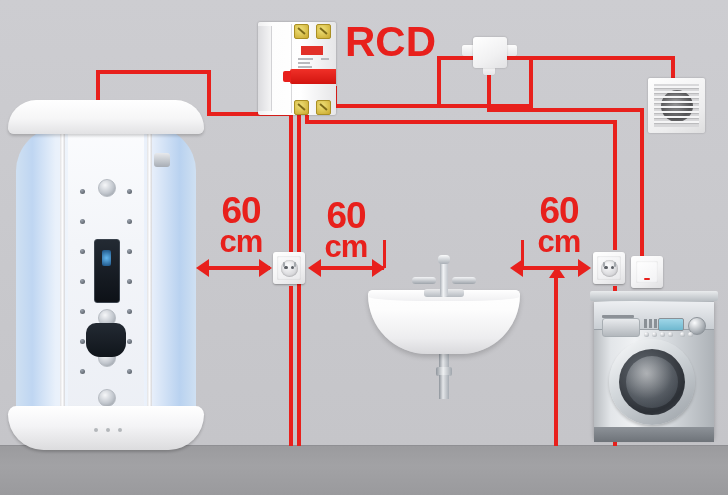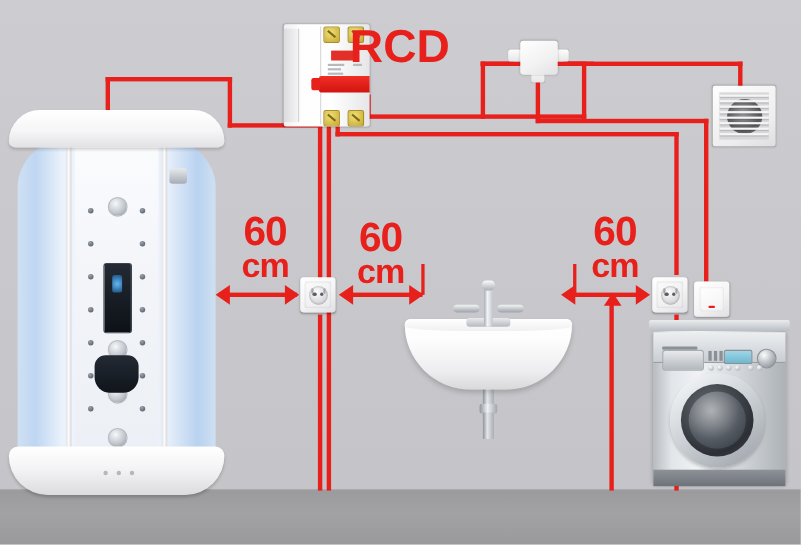--- a/index.html
+++ b/index.html
@@ -33,21 +33,21 @@
       border-left:8px solid transparent;border-right:8px solid transparent;
       border-bottom:12px solid #e8201c;}
 
   .dimlabel{position:absolute;color:#e8201c;font-weight:bold;
       font-family:"Liberation Sans", sans-serif;line-height:0.92;
       letter-spacing:-1px;text-align:center;}
   .dimlabel .n{display:block;font-size:37px;text-align:center;}
   .dimlabel .u{display:block;font-size:31px;}
 
   
-  #rcd-label{position:absolute;left:318px;top:18px;color:#e8201c;
+  #rcd-label{position:absolute;left:345px;top:18px;color:#e8201c;
      font-size:42px;font-weight:bold;letter-spacing:0px;
      font-family:"Liberation Sans", sans-serif;}
 
   
   #rcd{position:absolute;left:258px;top:22px;width:78px;height:93px;}
   .rcd-body{position:absolute;inset:0;border-radius:2px;
      background:linear-gradient(90deg,#efeff0 0%,#fdfdfd 18%,#ffffff 55%,#e6e6e8 100%);
      box-shadow:0 0 2px rgba(0,0,0,.35);}
   .rcd-side{position:absolute;left:0;top:4px;width:13px;height:85px;
      background:linear-gradient(90deg,#dcdcdf,#f4f4f5);border-right:1px solid #d2d2d5;}

